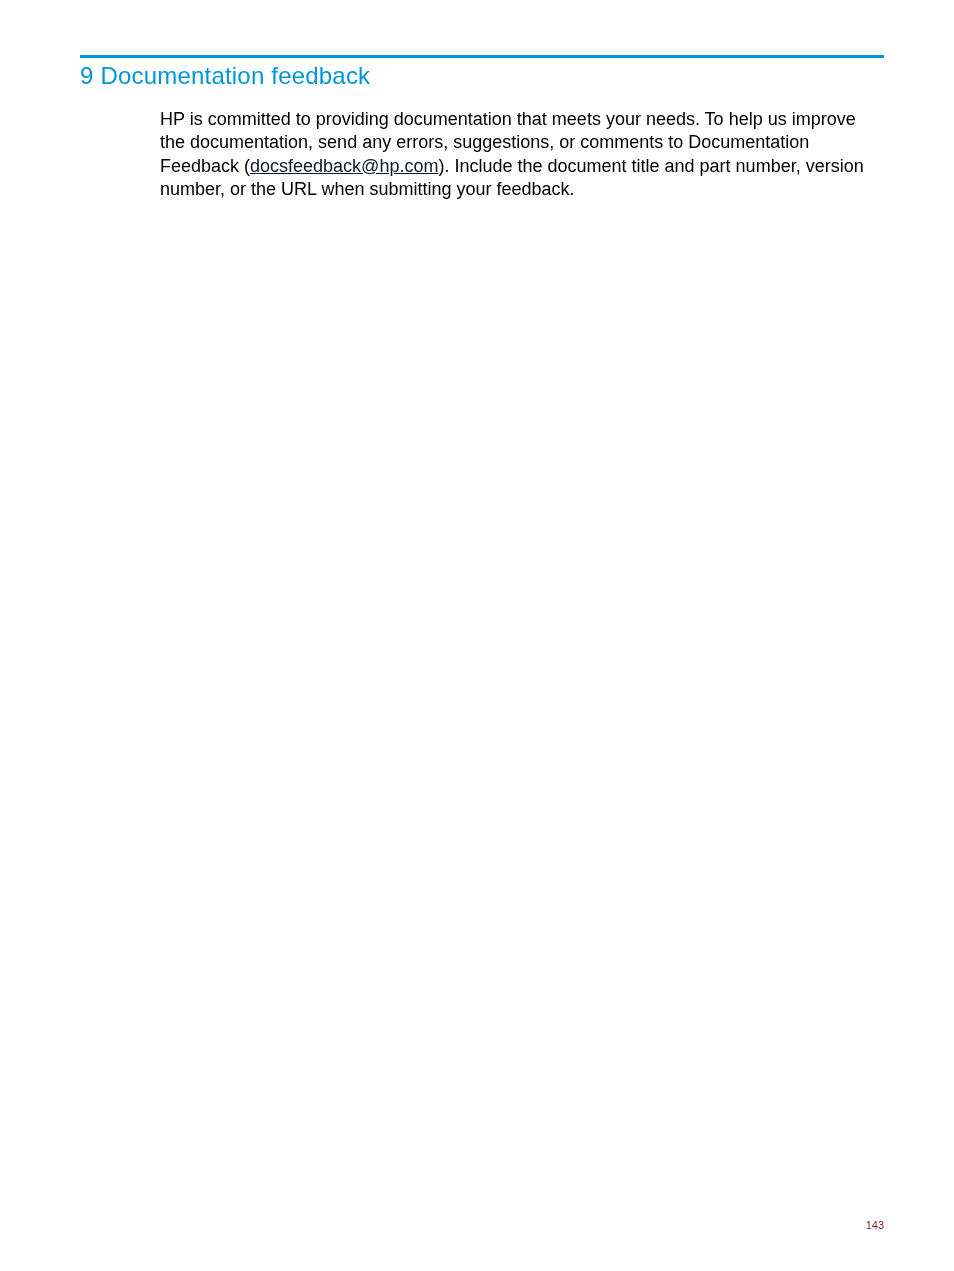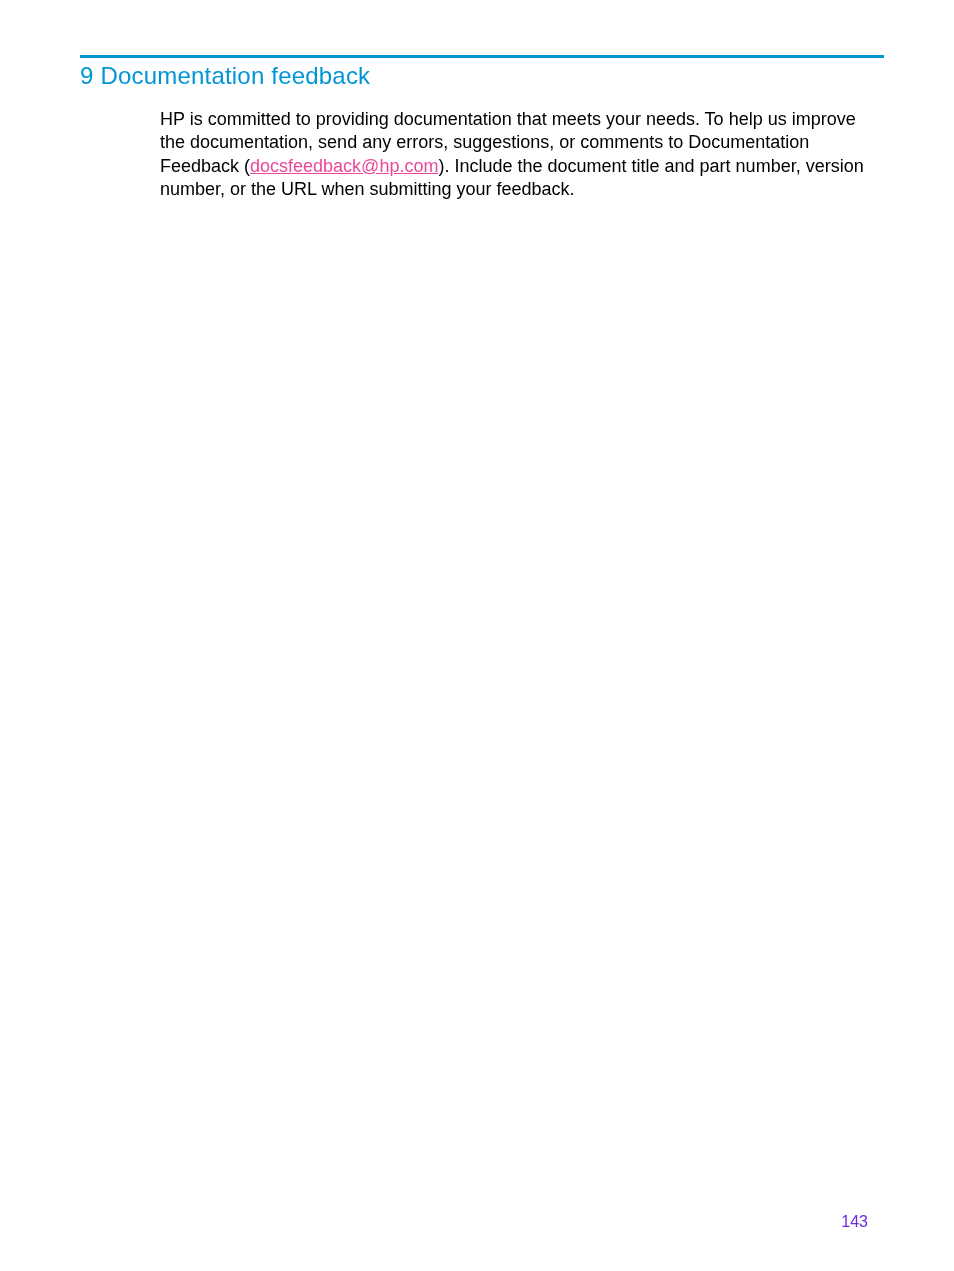--- a/index.html
+++ b/index.html
@@ -31,30 +31,30 @@
     letter-spacing: 0.2px;
   }
   .body-text {
     margin-left: 80px;
     font-size: 18px;
     line-height: 1.3;
     font-weight: 300;
     color: #000;
   }
   .body-text a {
-    color: #ec4899;
+    color: #0f172a;
     text-decoration: underline;
   }
   .page-number {
     position: absolute;
     bottom: 40px;
-    right: 86px;
-    font-size: 16px;
+    right: 70px;
+    font-size: 11px;
     font-weight: 300;
-    color: #6d28d9;
+    color: #7f1d1d;
   }
 </style>
 </head>
 <body>
 
 <div class="page">
   <div class="rule"></div>
 
   <h1 class="heading">9 Documentation feedback</h1>
 

